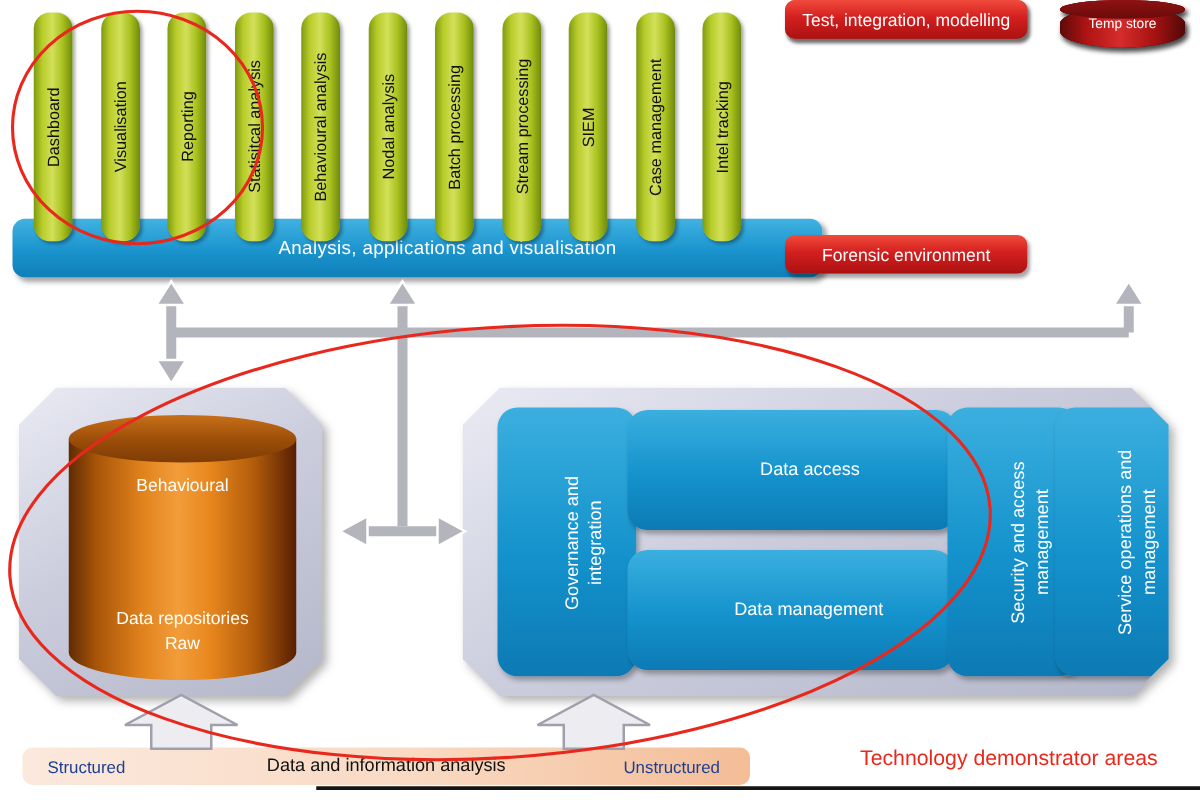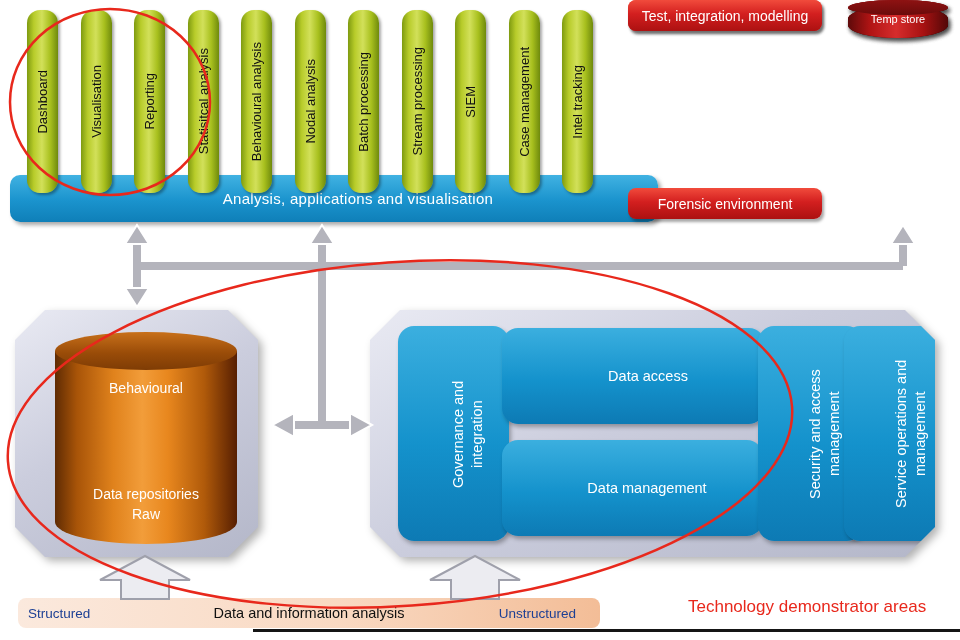--- a/index.html
+++ b/index.html
@@ -104,21 +104,21 @@
   #mgmt-box{left:132px;top:130px;width:232px;height:96px;}
   #sec-box{left:388px;top:16px;width:76px;height:215px;}
   #sec-box .vtext{max-height:142px;white-space:normal;}
   #svc-box{left:474px;top:16px;width:76px;height:215px;}
   #svc-box .vtext{max-height:160px;white-space:normal;}
   
   .sources-bar{
     position:absolute;left:18px;top:598px;width:582px;height:30px;border-radius:8px;
     background:linear-gradient(90deg,#fbe9dd 0%,#f9d9c2 55%,#f3bd97 100%);
     display:flex;align-items:center;justify-content:space-between;
-    padding:0 24px 0 10px;box-sizing:border-box;z-index:4;
+    padding:0 24px 0 20px;box-sizing:border-box;z-index:4;
   }
   .sources-side{color:#1c3f94;font-size:13.5px;}
   .sources-center{
     position:absolute;left:0;right:0;text-align:center;color:#111;font-size:14.5px;
   }
   .divider-line{position:absolute;left:253px;top:629px;width:707px;height:3px;background:#151515;z-index:4;}
   
   .annotation-text{
     position:absolute;left:668px;top:597px;color:#e8281c;font-size:17px;z-index:12;white-space:nowrap;margin-left:20px;
   }

